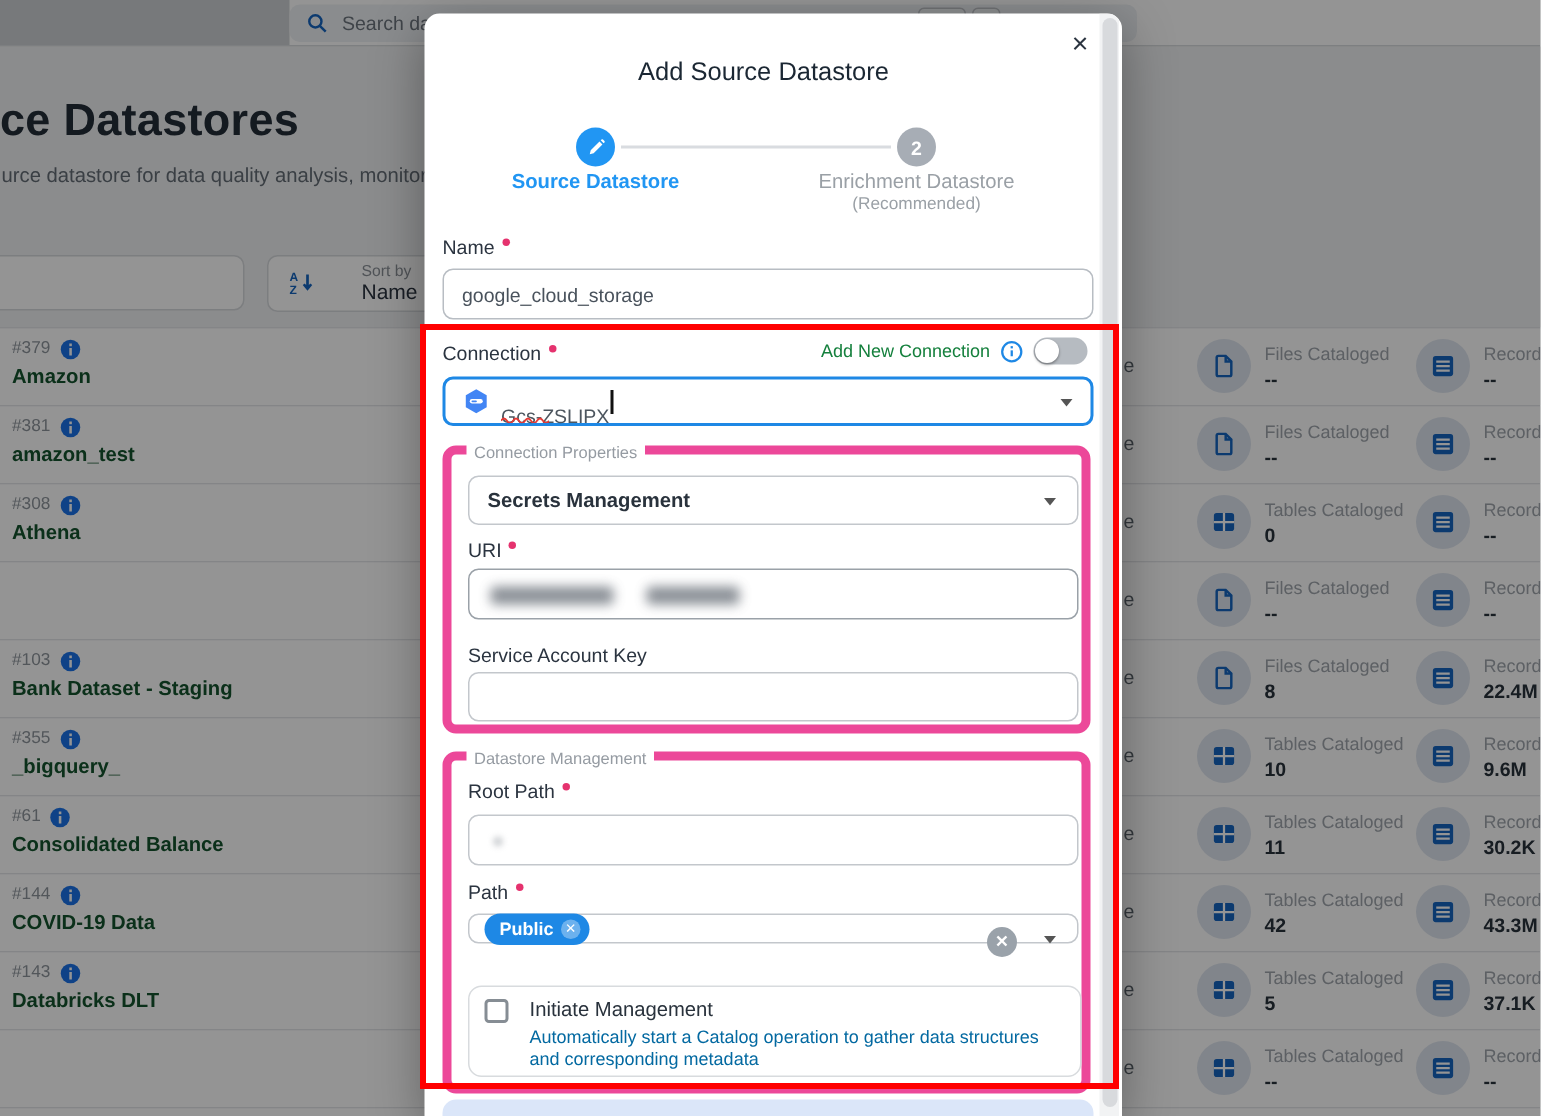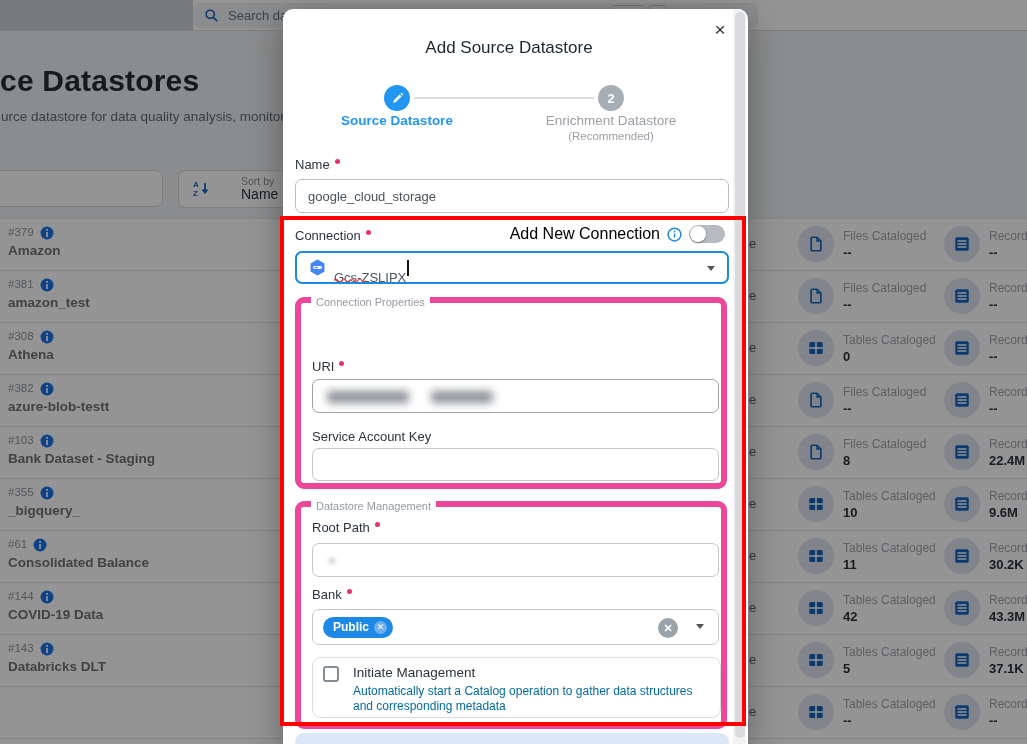--- a/index.html
+++ b/index.html
@@ -25,21 +25,21 @@
   .sort-icon{margin-left:13px;}
   .sort-texts{margin-left:29px;line-height:1.1;}
   .sort-by{font-size:10.5px;color:#8a9097;}
   .sort-val{font-size:14px;color:#2b3440;}
 
   .rows{position:absolute;left:0;top:218px;width:1027px;border-top:1px solid #e4e6e9;}
   .row{position:relative;height:51px;background:#ffffff;border-bottom:1px solid #e4e6e9;}
   .cell-left{position:absolute;left:8px;top:7px;}
   .row-id-line{display:flex;align-items:flex-start;gap:6px;}
   .row-id{font-size:11.5px;color:#8e959c;}
-  .row-name{margin-top:3px;font-size:13.5px;font-weight:700;color:#737373;}
+  .row-name{margin-top:3px;font-size:13.5px;font-weight:700;color:#14532d;}
   .edge-text{position:absolute;left:749px;top:17px;font-size:13px;color:#5b636b;}
   .stat{position:absolute;top:7px;display:flex;gap:9px;align-items:center;}
   .stat1{left:798px;justify-content:center;} .stat2{left:944px;}
   .stat-circle{width:36px;height:36px;border-radius:50%;background:#dfe6f0;display:flex;align-items:center;justify-content:center;}
   .stat-label{font-size:12px;color:#a0a6ad;white-space:nowrap;}
   .stat-value{margin-top:2px;font-size:13px;font-weight:700;color:#29323c;}
   .row-sliver{height:52px;}
 
   
   .overlay{position:absolute;inset:0;background:rgba(0,0,0,0.42);}
@@ -60,21 +60,21 @@
 
   .f-label{position:absolute;font-size:13px;color:#2b3440;}
   .req{display:inline-block;width:5px;height:5px;border-radius:50%;background:#e5326e;margin-left:5px;vertical-align:top;margin-top:2px;}
 
   .input-box{position:absolute;box-sizing:border-box;background:#fff;border:1px solid #b8bdc3;border-radius:7px;font-size:13px;color:#49525c;display:flex;align-items:center;padding-left:12px;}
   .name-label{left:12px;top:148px;}
   .name-input{left:12px;top:170px;width:434px;height:34px;text-align:center;}
 
   .conn-label{left:12px;top:219px;}
   .addnew-group{position:absolute;right:23px;top:216px;display:flex;align-items:center;gap:7px;}
-  .addnew-label{font-size:16px;color:#000000;}
+  .addnew-label{font-size:12px;color:#15803d;}
   .toggle{width:36px;height:18px;border-radius:9px;background:#b6bbc1;position:relative;}
   .toggle-knob{position:absolute;left:1px;top:1px;width:16px;height:16px;border-radius:50%;background:#fff;box-shadow:0 1px 2px rgba(0,0,0,.4);}
 
   .conn-select{position:absolute;left:12px;top:242px;width:434px;height:33px;box-sizing:border-box;border:2px solid #1e88e5;border-radius:7px;display:flex;align-items:center;padding-left:11px;}
   .conn-text{margin-left:7px;font-size:13px;color:#4d565f;margin-top:19px;}
   .caret-bar{display:inline-block;width:1.5px;height:16px;background:#111;margin-left:1px;vertical-align:middle;}
   .squiggle{position:absolute;left:37px;top:24px;}
   .caret-down{position:absolute;right:12px;top:13px;width:0;height:0;border-left:4.5px solid transparent;border-right:4.5px solid transparent;border-top:5px solid #555;}
   .caret-down2{position:absolute;right:14px;top:14px;width:0;height:0;border-left:4.5px solid transparent;border-right:4.5px solid transparent;border-top:5px solid #555;}
 
@@ -90,21 +90,21 @@
   .blur-blob{position:absolute;background:#646b74;filter:blur(4px);border-radius:3px;opacity:.75;}
   .blob1{left:14px;top:11px;width:82px;height:12px;}
   .blob2{left:118px;top:11px;width:62px;height:12px;}
   .sak-label{left:11px;top:126px;}
   .sak-input{left:11px;top:145px;width:407px;height:33px;}
 
   .root-label{left:11px;top:13px;}
   .root-input{left:11px;top:36px;width:407px;height:34px;position:absolute;}
   .root-dot{position:absolute;left:16px;top:14px;width:6px;height:6px;background:#8b9198;filter:blur(2px);opacity:.5;border-radius:50%;}
   .teams-label{left:11px;top:80px;}
-  .teams-select{left:11px;top:102px;width:407px;height:36px;position:absolute;box-sizing:border-box;border:1px solid #c3c7cc;border-radius:7px;background:#fff;display:flex;align-items:center;padding-left:10px;}
+  .teams-select{left:11px;top:102px;width:407px;height:20px;position:absolute;box-sizing:border-box;border:1px solid #c3c7cc;border-radius:7px;background:#fff;display:flex;align-items:center;padding-left:10px;}
   .chip{height:21px;border-radius:11px;background:#1e88e5;display:flex;align-items:center;padding:0 6px 0 10px;gap:5px;}
   .chip-text{font-size:12px;color:#fff;font-weight:600;}
   .chip-x{width:13px;height:13px;border-radius:50%;background:rgba(255,255,255,.35);color:#fff;font-size:9px;line-height:13px;text-align:center;}
   .clear-circle{position:absolute;right:40px;top:8px;width:20px;height:20px;border-radius:50%;background:#9aa2aa;color:#fff;font-size:11px;font-weight:700;text-align:center;line-height:20px;}
 
   .catalog-box{position:absolute;left:11px;top:150px;width:409px;height:61px;box-sizing:border-box;border:1px solid #d8dbde;border-radius:9px;}
   .checkbox{position:absolute;left:10px;top:8px;width:16px;height:16px;border:2px solid #868d94;border-radius:3px;box-sizing:border-box;background:#fff;}
   .catalog-label{position:absolute;left:40px;top:7px;font-size:13.5px;color:#29323c;}
   .catalog-desc{position:absolute;left:40px;top:26px;width:340px;font-size:12px;line-height:15px;color:#0369a1;}
 
@@ -273,31 +273,20 @@
             </svg>
       </div>
       <div class="stat-text">
         <div class="stat-label">Records P</div>
         <div class="stat-value">--</div>
       </div>
     </div>
   </div>
 
   <div class="row">
-    <div class="cell-left">
-      <div class="row-id-line">
-        <span class="row-id">#382</span>
-        <svg width="14" height="14" viewBox="0 0 14 14">
-              <circle cx="7" cy="7" r="6.5" fill="#1a73e8"></circle>
-              <rect x="6.2" y="6" width="1.7" height="5" fill="#fff"></rect>
-              <rect x="6.2" y="3" width="1.7" height="1.8" fill="#fff"></rect>
-            </svg>
-      </div>
-      <div class="row-name">azure-blob-testt</div>
-    </div>
     <span class="edge-text">e</span>
     <div class="stat stat1">
       <div class="stat-circle">
         <svg class="ic-file" width="18" height="18" viewBox="0 0 24 24" fill="none" stroke="#1565c0" stroke-width="2.2">
               <path d="M13.5 3 H7 a1.5 1.5 0 0 0 -1.5 1.5 v15 a1.5 1.5 0 0 0 1.5 1.5 h10 a1.5 1.5 0 0 0 1.5 -1.5 V8 z"></path>
               <path d="M13.5 3 v5 h5"></path>
             </svg>
 
       </div>
       <div class="stat-text">
@@ -612,36 +601,40 @@
     <span class="conn-text">Gcs-ZSLIPX</span>
     <span class="caret-bar"></span>
     <svg class="squiggle" width="32" height="5" viewBox="0 0 32 5">
         <path d="M0 3.5 Q2 0.5 4 3.5 T8 3.5 T12 3.5 T16 3.5 T20 3.5 T24 3.5 T28 3.5 T32 3.5" stroke="#e53935" stroke-width="1.2" fill="none"></path>
       </svg>
     <div class="caret-down"></div>
   </div>
 
   <div class="fieldset fs1">
     <span class="legend">Connection Properties</span>
+    <div class="fs-input secrets">
+      <span>Secrets Management</span>
+      <div class="caret-down2"></div>
+    </div>
     <div class="fs-label uri-label"><span>URI</span><span class="req"></span></div>
     <div class="fs-input uri-input">
       <div class="blur-blob blob1"></div>
       <div class="blur-blob blob2"></div>
     </div>
     <div class="fs-label sak-label">Service Account Key</div>
     <div class="fs-input sak-input"></div>
   </div>
 
   <div class="fieldset fs2">
     <span class="legend">Datastore Management</span>
     <div class="fs-label root-label"><span>Root Path</span><span class="req"></span></div>
     <div class="fs-input root-input">
         <div class="root-dot"></div>
       </div>
-    <div class="fs-label teams-label"><span>Bank</span><span class="req"></span></div>
+    <div class="fs-label teams-label"><span>Path</span><span class="req"></span></div>
     <div class="teams-select">
       <div class="chip">
         <span class="chip-text">Public</span>
         <span class="chip-x">✕</span>
       </div>
       <div class="clear-circle">✕</div>
       <div class="caret-down2"></div>
     </div>
     <div class="catalog-box">
       <div class="checkbox"></div>

